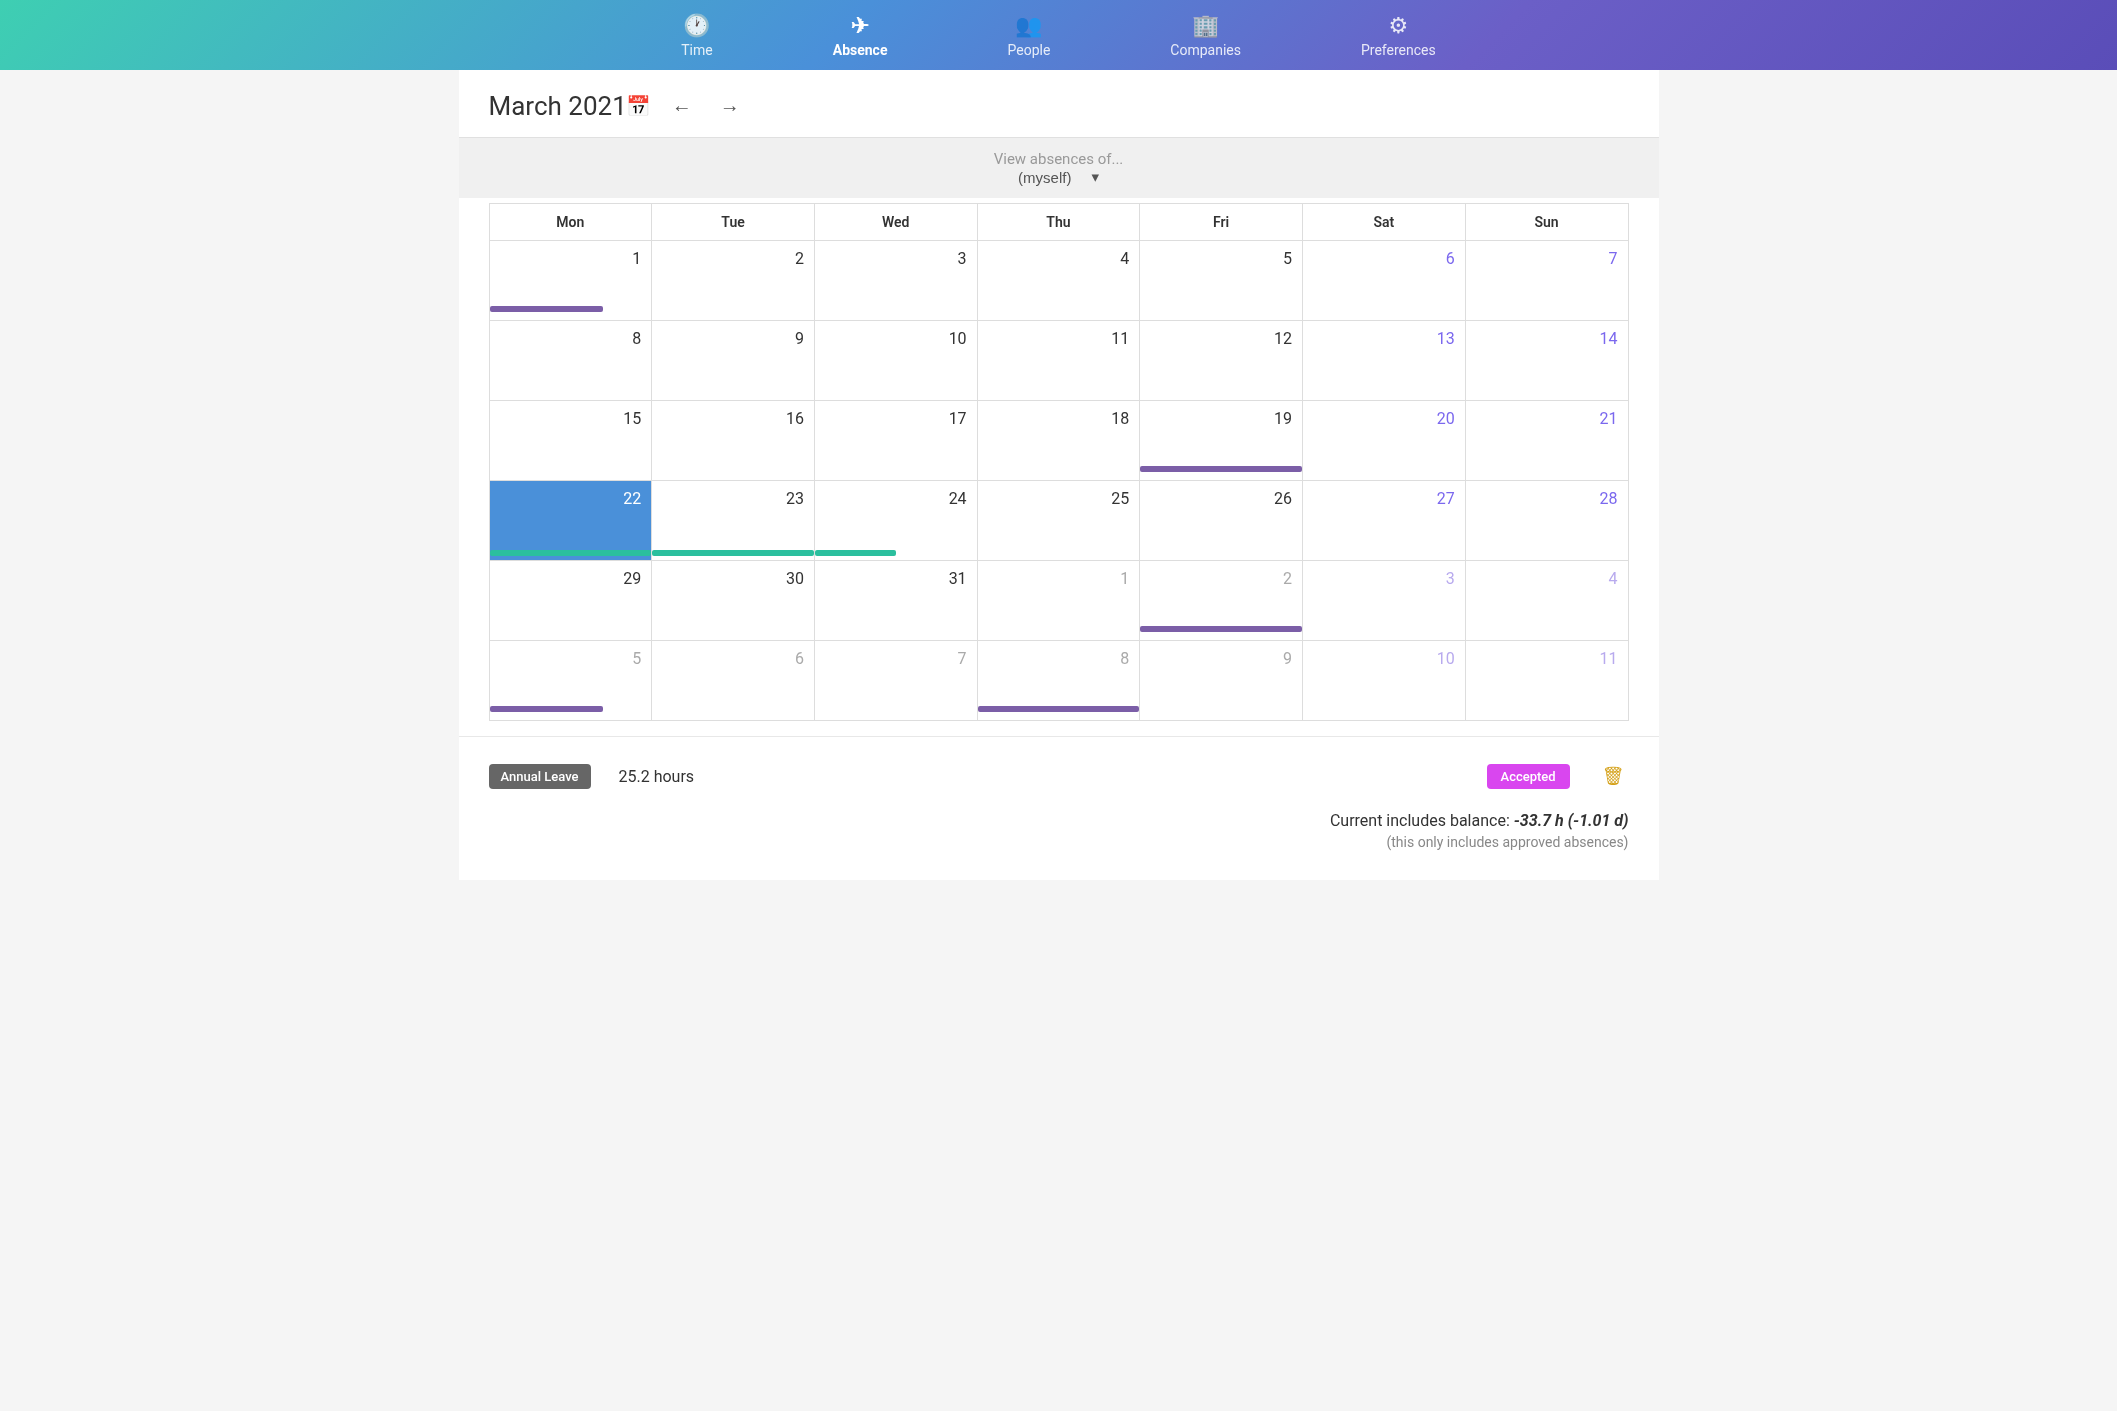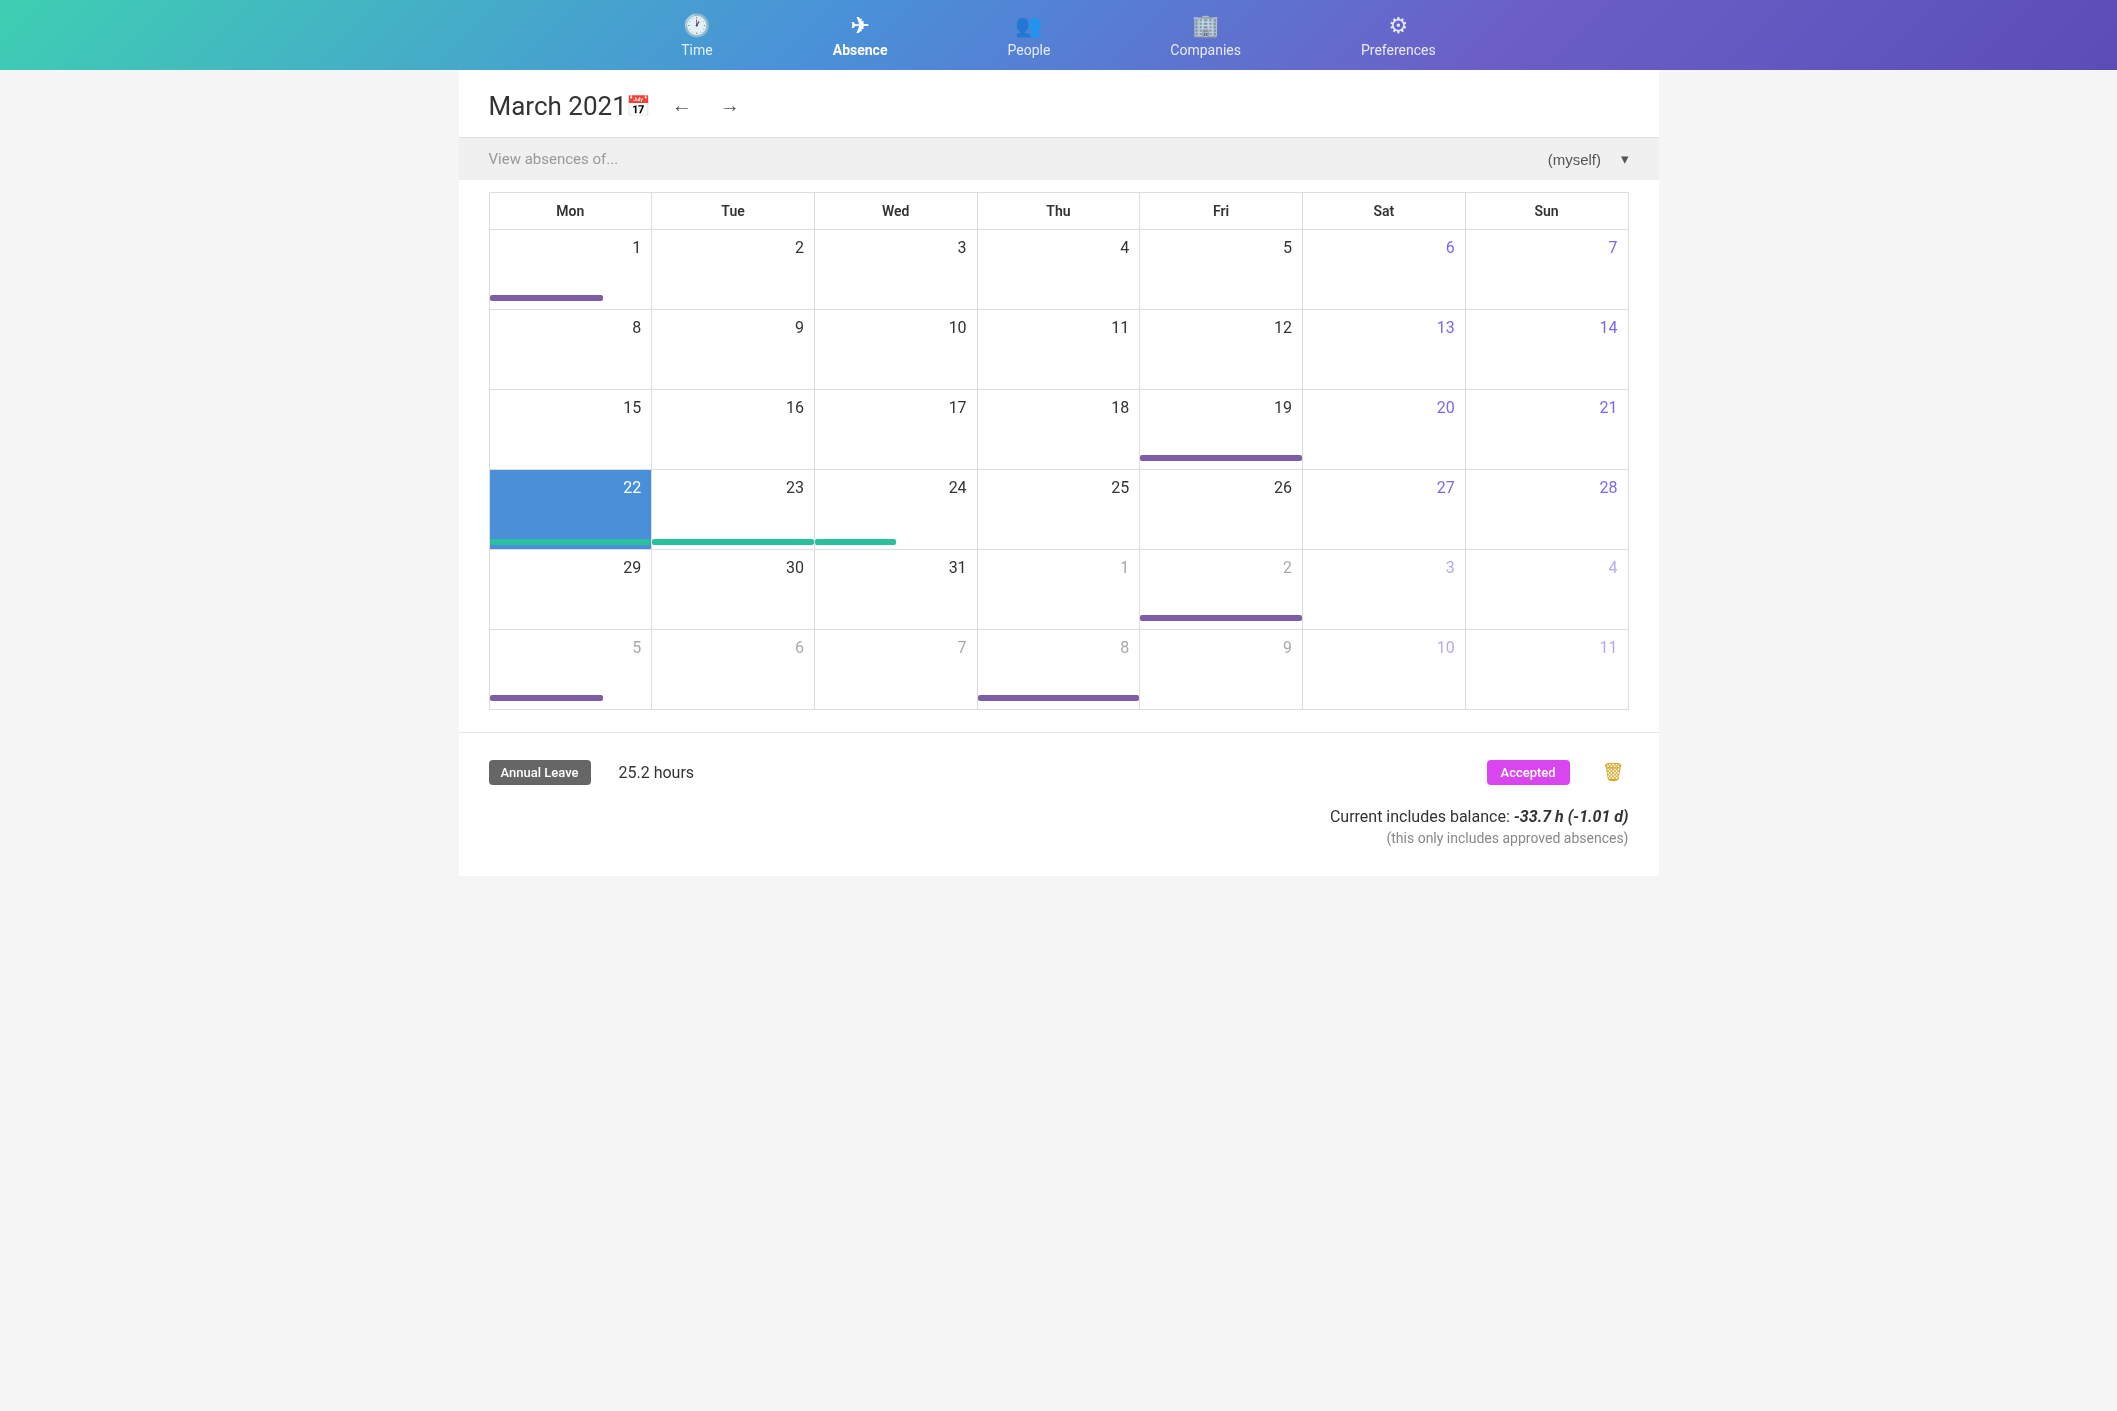--- a/index.html
+++ b/index.html
@@ -69,36 +69,37 @@
       cursor: pointer;
     }
 
     
     .filter-row {
       background: #f0f0f0;
       display: flex;
       align-items: center;
       justify-content: space-between;
       padding: 12px 30px;
+      flex-direction: column;
     }
     .filter-placeholder { color: #999; font-size: 15px; }
     .filter-dropdown {
       background: none;
       border: none;
       cursor: pointer;
       font-size: 15px;
       color: #555;
       display: flex;
       align-items: center;
       gap: 20px;
     }
 
     
     .calendar-wrapper {
-      padding: 12px 30px;
+      padding: 5px 30px;
     }
     .calendar-table {
       width: 100%;
       border-collapse: collapse;
       border: 1px solid #ddd;
     }
     .calendar-table th {
       border: 1px solid #ddd;
       padding: 10px 14px;
       font-weight: 600;

